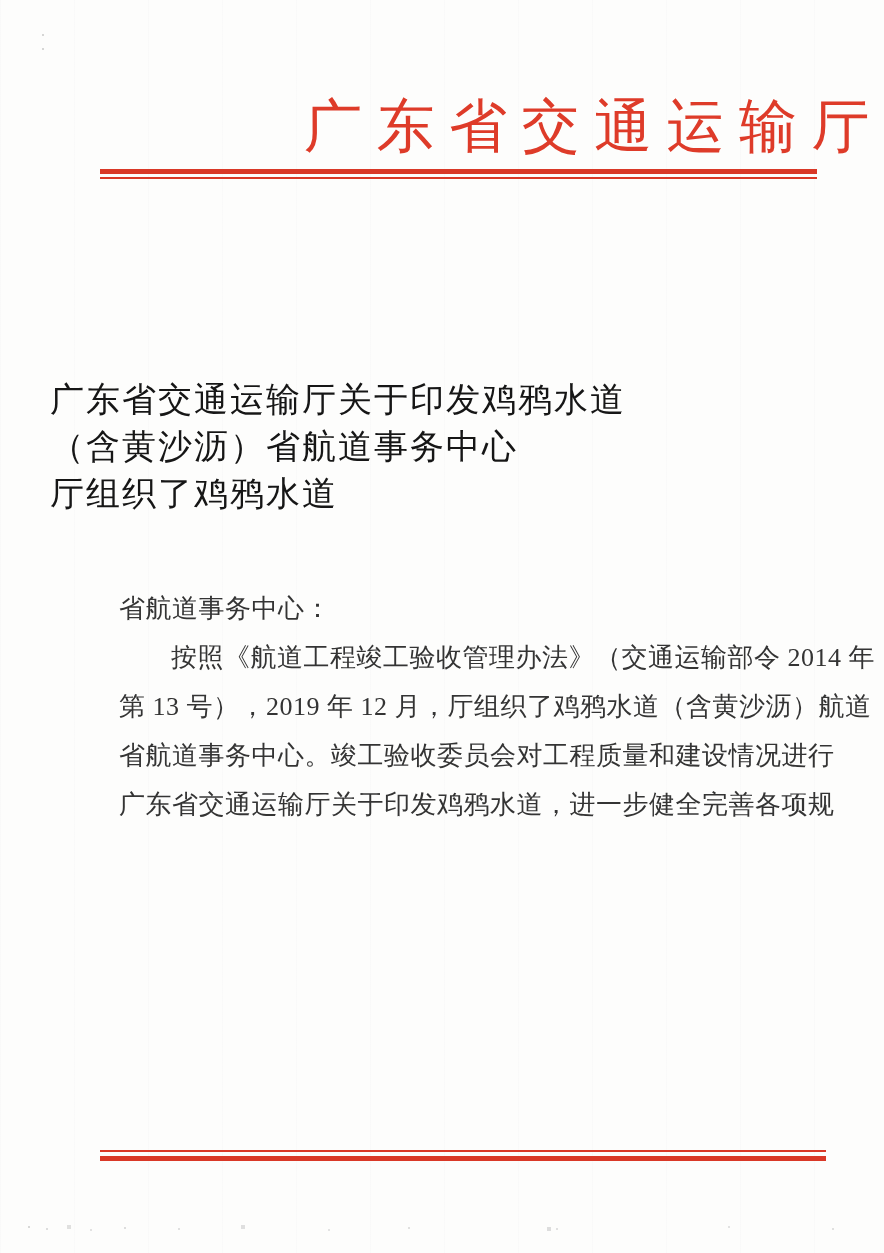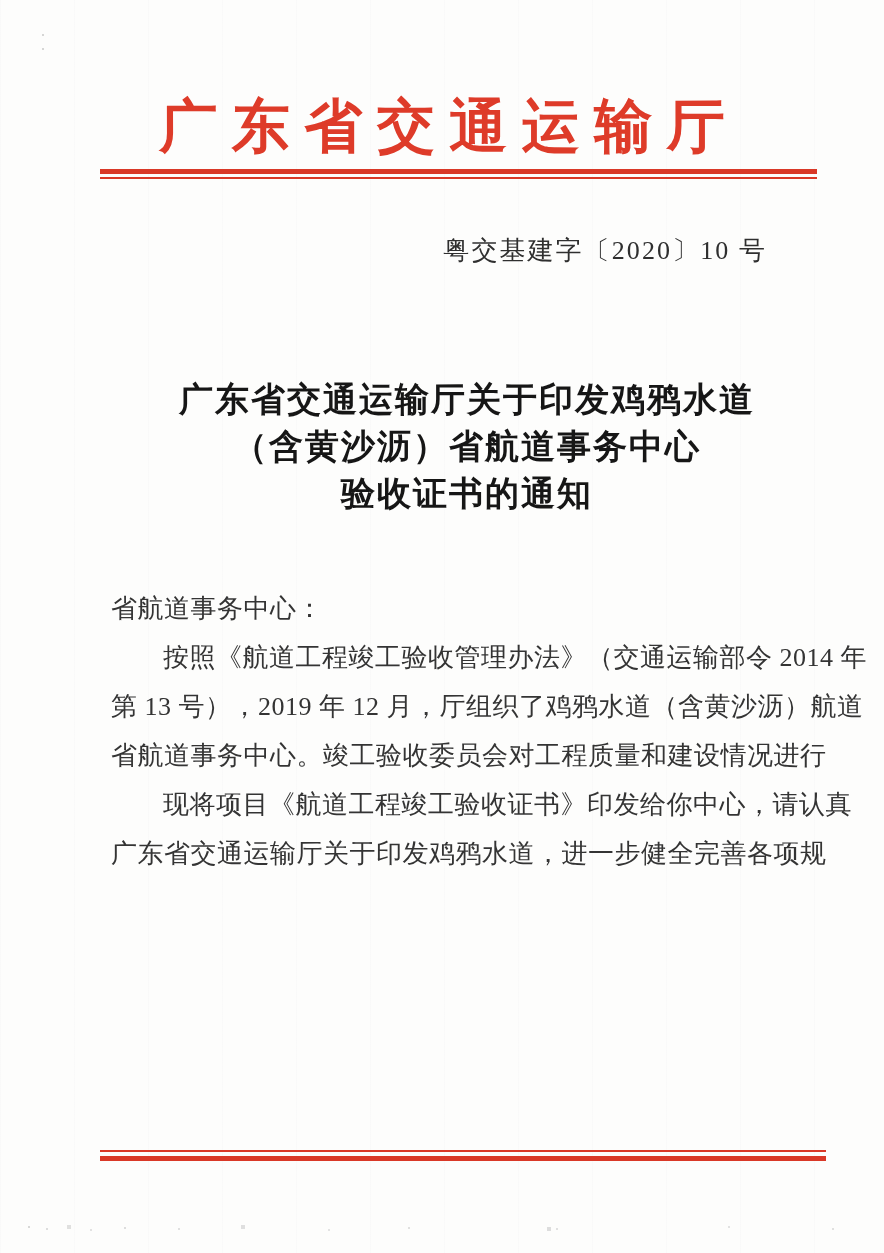--- a/index.html
+++ b/index.html
@@ -12,22 +12,22 @@
     width:884px;height:1253px;
     margin:0 auto;
     background:
       repeating-linear-gradient(90deg, rgba(190,190,200,0.05) 0 1px, rgba(0,0,0,0) 1px 74px),
       #fdfdfc;
     overflow:hidden;
   }
   
   .agency{
     position:absolute;top:92px;left:0;right:0;
-    text-align:center;
-    font-size:58px;line-height:70px;font-weight:700;
+    text-align:right;
+    font-size:58px;line-height:70px;font-weight:400;
     color:#de3b29;
     letter-spacing:0.25em;
     text-indent:0.25em; 
     white-space:nowrap;
   }
   .rule{position:absolute;left:100px;}
   .rule .bar{width:100%;background:#d93827;}
   .rule-header{top:169px;width:717px;}
   .rule-header .thick{height:5px;}
   .rule-header .gap{height:3px;}
@@ -39,28 +39,27 @@
   .doc-number{
     position:absolute;top:236px;right:117px;
     font-size:26px;line-height:30px;
     letter-spacing:0.08em;
     color:#2f2f2f;
   }
   
   .doc-title{
     position:absolute;top:376px;left:0;right:0;
     padding-left:50px;
-    text-align:center;
-    font-size:34px;line-height:47px;font-weight:700;
+    font-size:34px;line-height:47px;font-weight:400;
     letter-spacing:2px;
     color:#161616;
   }
   
   .doc-body{
-    position:absolute;top:584px;left:111px;width:712px;
+    position:absolute;top:584px;left:119px;width:712px;
     font-size:26px;line-height:49px;
     color:#343434;
     letter-spacing:0.5px;
   }
   .bline{
     text-align:justify;
     text-align-last:justify;
     white-space:nowrap;
   }
   .bline.first{text-indent:2em;}
@@ -92,39 +91,37 @@
   <div class="speck speck-b"></div>
 
   <div class="agency">广东省交通运输厅</div>
 
   <div class="rule rule-header">
     <div class="bar thick"></div>
     <div class="gap"></div>
     <div class="bar thin"></div>
   </div>
 
-  <div class="doc-number">粤交基建字〔2020〕10 号</div>
 
   <div class="doc-title">
     <div>广东省交通运输厅关于印发鸡鸦水道</div>
     <div>（含黄沙沥）省航道事务中心</div>
-    <div>验收证书的通知</div>
+    <div>厅组织了鸡鸦水道</div>
   </div>
 
   <div class="doc-body">
     <div class="salutation">省航道事务中心：</div>
 
     <div>
       <div class="bline first">按照《航道工程竣工验收管理办法》（交通运输部令 2014 年</div>
       <div class="bline">第 13 号），2019 年 12 月，厅组织了鸡鸦水道（含黄沙沥）航道</div>
       <div class="bline">省航道事务中心。竣工验收委员会对工程质量和建设情况进行</div>
     </div>
 
     <div>
-      <div class="bline first">现将项目《航道工程竣工验收证书》印发给你中心，请认真</div>
       <div class="bline">广东省交通运输厅关于印发鸡鸦水道，进一步健全完善各项规</div>
     </div>
   </div>
 
   <div class="rule rule-footer">
     <div class="bar thin"></div>
     <div class="gap"></div>
     <div class="bar thick"></div>
   </div>
 

